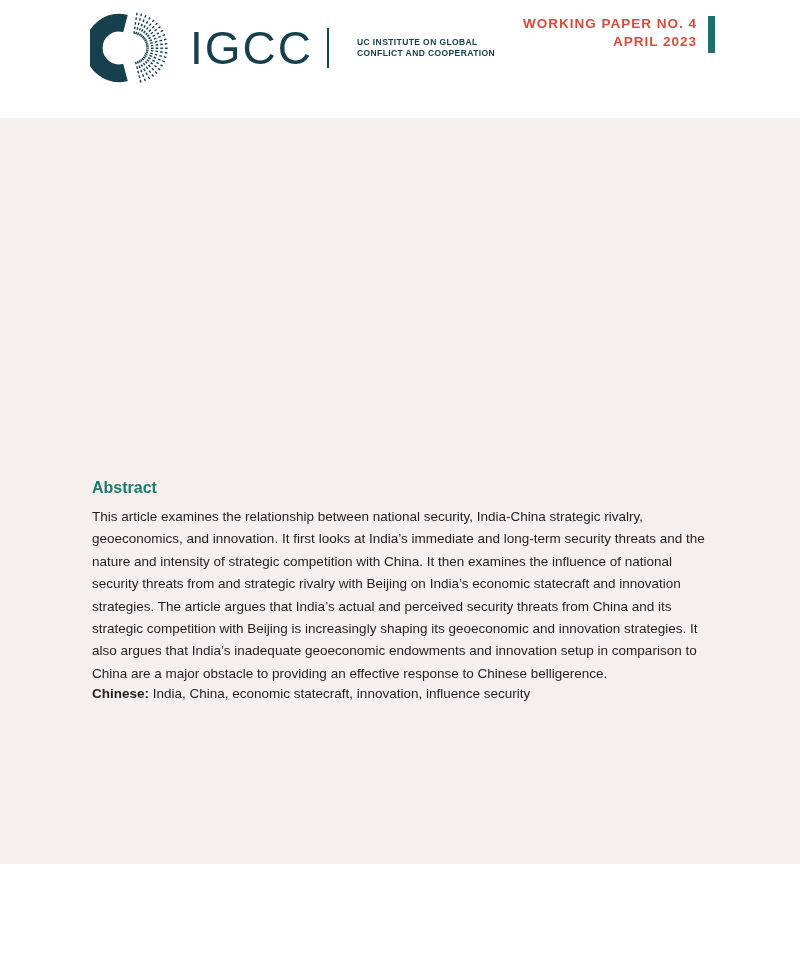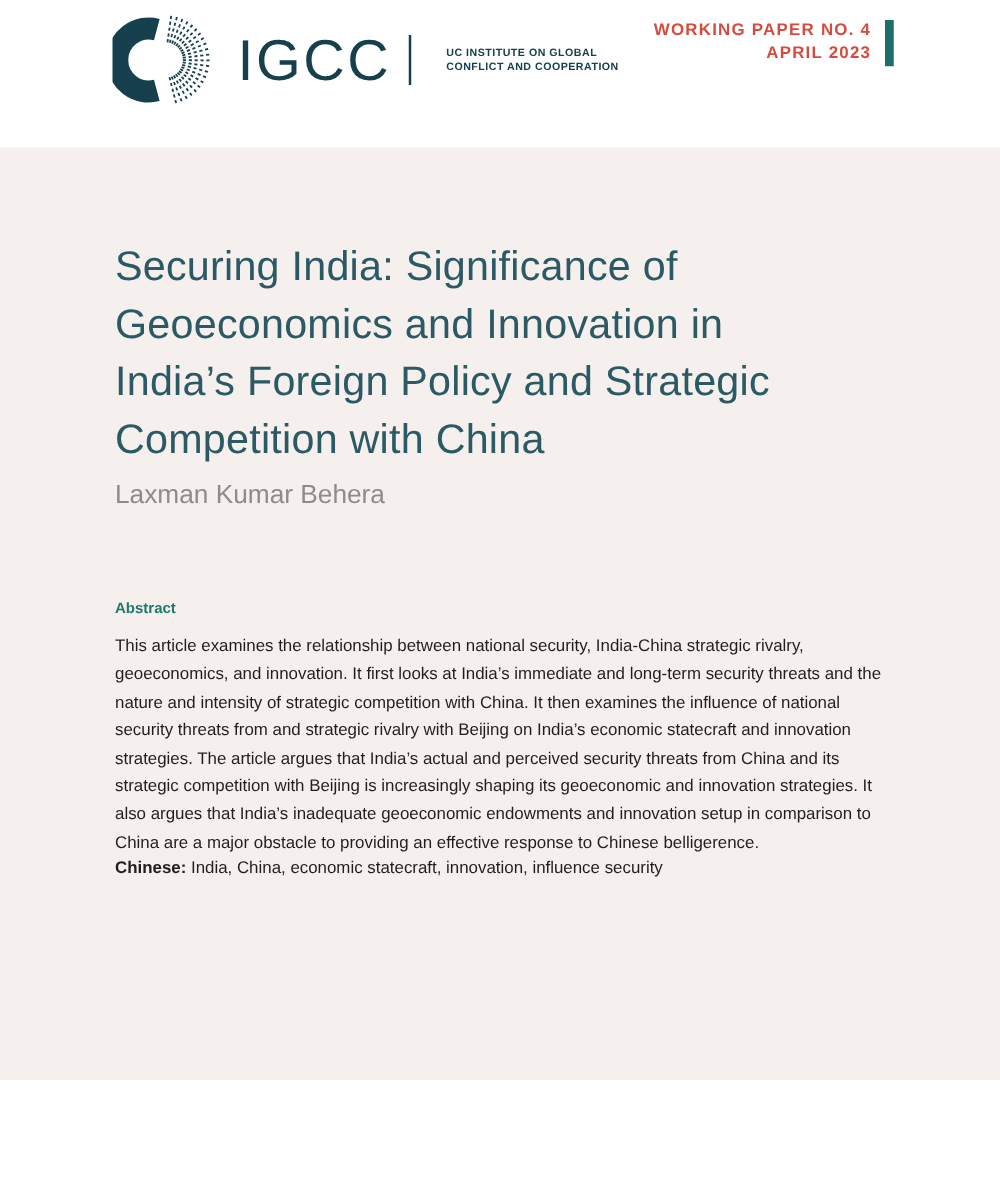--- a/index.html
+++ b/index.html
@@ -34,21 +34,21 @@
     line-height:18px;color:var(--red);}
   .issue-bar{width:7px;height:37px;background:var(--bar_teal);margin-left:11px;margin-top:1px;}
 
   
   .cover{position:absolute;top:118px;left:0;width:800px;height:746px;background:var(--pink_bg);}
   .title{position:absolute;left:92px;top:72px;color:var(--title_teal);
     font-size:33px;font-weight:300;line-height:46px;letter-spacing:0.2px;}
   .author{position:absolute;left:92px;top:266px;color:var(--author_gray);
     font-size:21px;font-weight:400;}
   .abstract-heading{position:absolute;left:92px;top:361px;color:var(--green_teal);
-    font-size:12px;font-weight:bold;}
+    font-size:16px;font-weight:bold;}
   .abstract-text{position:absolute;left:92px;top:388px;width:624px;
     color:var(--text);font-size:13.5px;line-height:22.4px;}
   .keywords{position:absolute;left:92px;top:568px;width:624px;
     color:var(--text);font-size:13.5px;}
   .keywords b{font-weight:bold;}
 
   
   .footer{position:absolute;top:864px;left:0;width:800px;height:96px;background:#ffffff;}
 </style>
 </head>
@@ -96,28 +96,21 @@
     <div class="issue">
       <div class="issue-text">
         <div>WORKING PAPER NO. 4</div>
         <div>APRIL 2023</div>
       </div>
       <div class="issue-bar"></div>
     </div>
   </div>
 
   <div class="cover">
-    <h1 class="title">
-      <div>Securing India: Significance of</div>
-      <div>Geoeconomics and Innovation in</div>
-      <div>India’s Foreign Policy and Strategic</div>
-      <div>Competition with China</div>
-    </h1>
 
-    <div class="author">Laxman Kumar Behera</div>
 
     <h2 class="abstract-heading">Abstract</h2>
 
     <p class="abstract-text">This article examines the relationship between national security, India-China strategic rivalry, geoeconomics, and innovation. It first looks at India’s immediate and long-term security threats and the nature and intensity of strategic competition with China. It then examines the influence of national security threats from and strategic rivalry with Beijing on India’s economic statecraft and innovation strategies. The article argues that India’s actual and perceived security threats from China and its strategic competition with Beijing is increasingly shaping its geoeconomic and innovation strategies. It also argues that India’s inadequate geoeconomic endowments and innovation setup in comparison to China are a major obstacle to providing an effective response to Chinese belligerence.</p>
 
     <p class="keywords">
       <b>Chinese:</b><span> India, China, economic statecraft, innovation, influence security</span>
     </p>
   </div>
 

